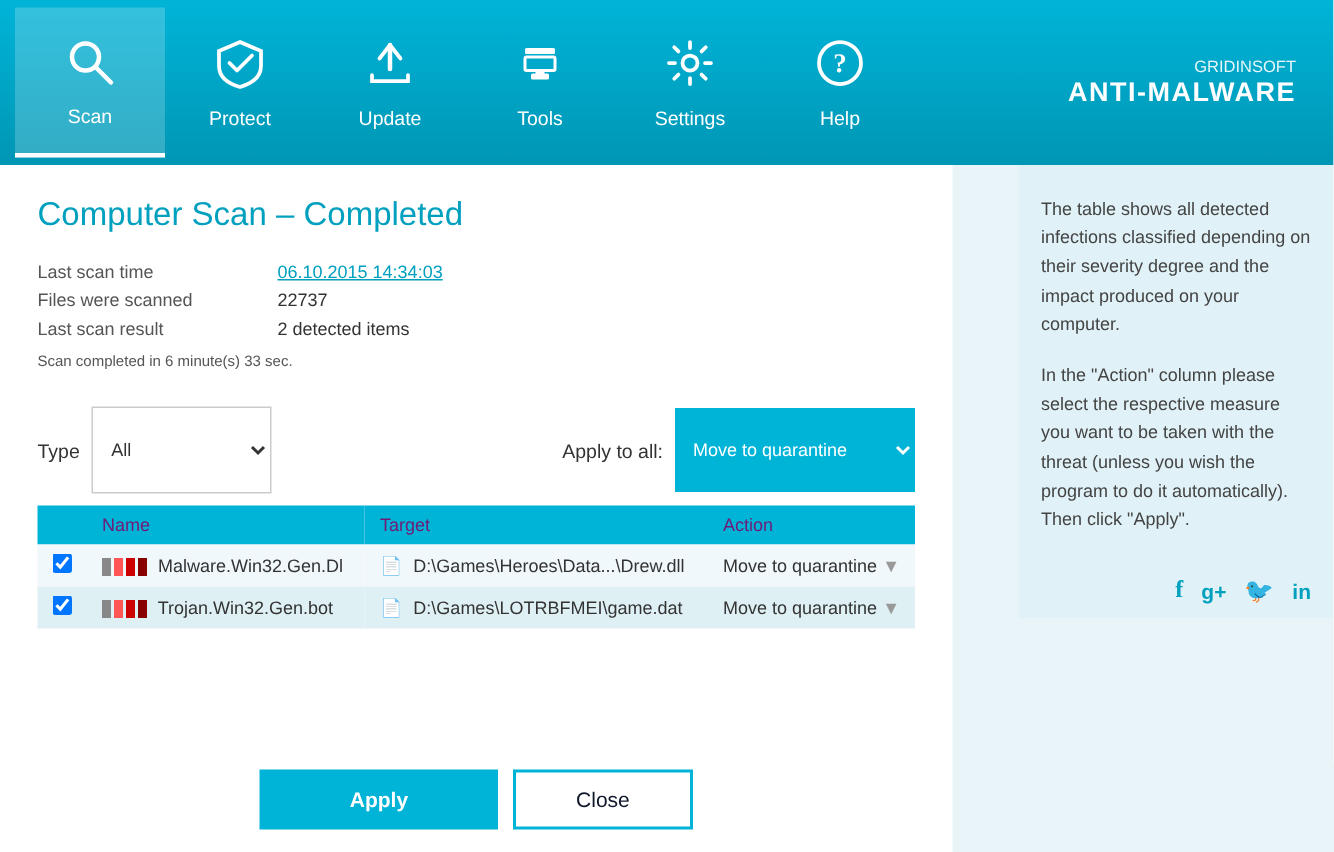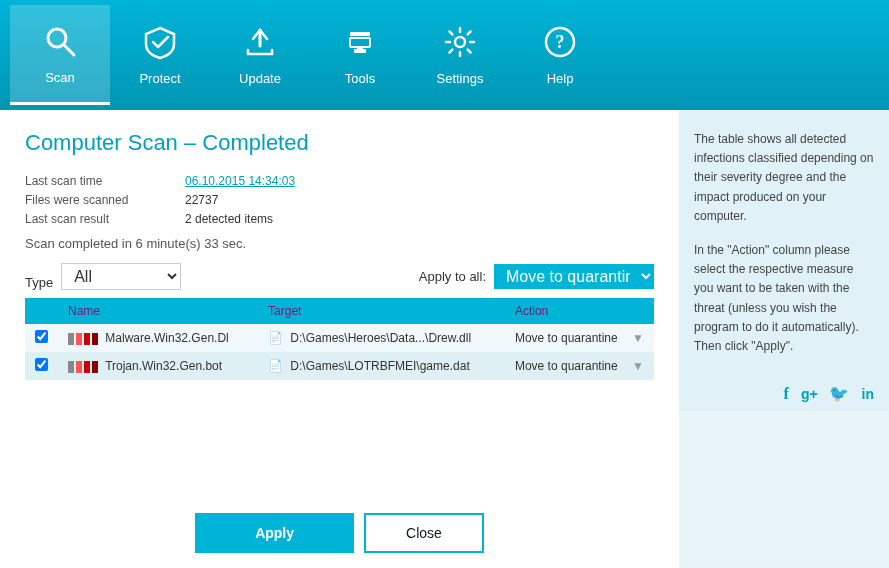--- a/index.html
+++ b/index.html
@@ -33,20 +33,21 @@
       text-align: right;
       color: white;
     }
     .header-brand .gridinsoft { font-size: 11px; opacity: 0.9; }
     .header-brand .anti-malware { font-size: 18px; font-weight: bold; letter-spacing: 1px; }
 
     
     .main {
       display: flex;
       height: calc(568px - 110px);
+      gap: 44px;
     }
 
     
     .content {
       flex: 1;
       padding: 20px 25px;
       background: white;
       position: relative;
     }
 
@@ -61,35 +62,35 @@
     .info-row {
       display: flex;
       gap: 20px;
       font-size: 12px;
       margin-bottom: 5px;
     }
     .info-label { color: #555; width: 140px; }
     .info-value { color: #333; }
     .info-value a { color: #00a0be; text-decoration: underline; }
 
-    .scan-completed { font-size: 13px; color: #555; margin-bottom: 12px; }
+    .scan-completed { font-size: 10px; color: #555; margin-bottom: 24px; }
 
     
     .filter-row {
       display: flex;
       align-items: center;
       justify-content: space-between;
       margin-bottom: 8px;
     }
-    .filter-left { display: flex; align-items: flex-end; gap: 8px; font-size: 13px; color: #333; }
+    .filter-left { display: flex; align-items: center; gap: 8px; font-size: 13px; color: #333; }
     .filter-right { display: flex; align-items: center; gap: 8px; font-size: 13px; color: #333; }
     select {
       border: 1px solid #ccc;
-      padding: 3px 8px;
-      font-size: 16px;
+      padding: 20px 8px;
+      font-size: 12px;
       color: #333;
       background: white;
       cursor: pointer;
       outline: none;
     }
     .type-select { width: 120px; }
     .action-select { width: 160px; background: #00b4d8; color: white; border: none; }
 
     
     .results-table {
@@ -246,20 +247,24 @@
   <div class="nav-item">
     <span class="nav-icon">
       <svg class="nav-svg" viewBox="0 0 36 36">
         <circle cx="18" cy="18" r="14" fill="none" stroke="white" stroke-width="2.5"></circle>
         <text x="18" y="24" text-anchor="middle" fill="white" font-size="18" font-weight="bold" font-family="serif">?</text>
       </svg>
     </span>
     <span>Help</span>
   </div>
 
+  <div class="header-brand">
+    <div class="gridinsoft">GRIDINSOFT</div>
+    <div class="anti-malware">ANTI-MALWARE</div>
+  </div>
 </div>
 
 <div class="main">
 
   <div class="content">
     <h1 class="page-title">Computer Scan – Completed</h1>
 
     <div class="info-table">
       <div class="info-row">
         <span class="info-label">Last scan time</span>

